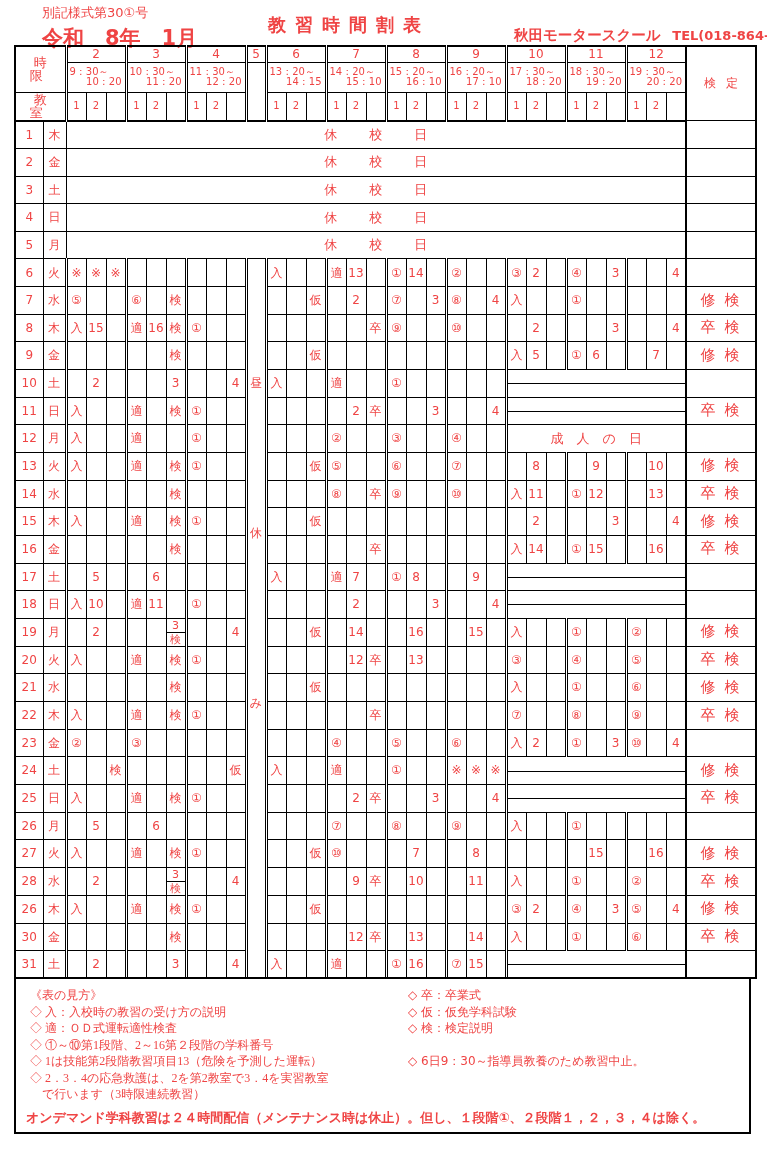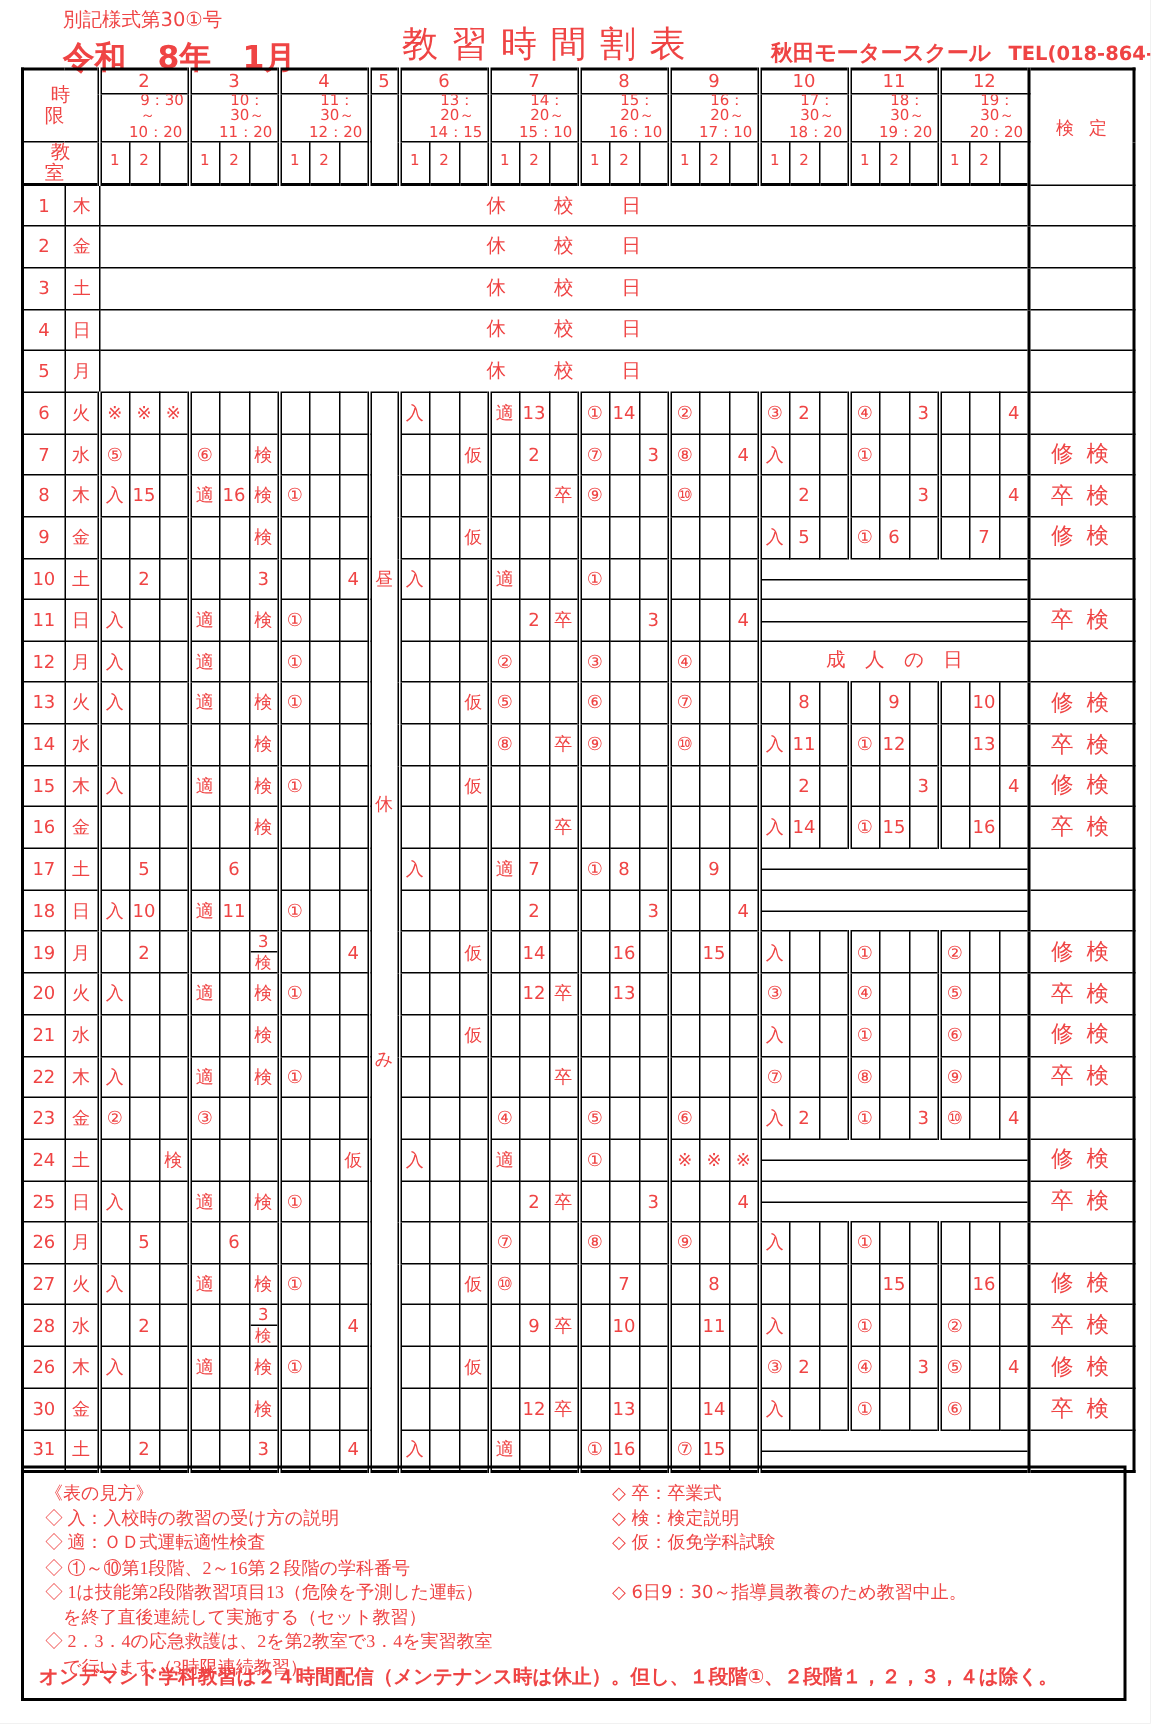--- a/index.html
+++ b/index.html
@@ -1,35 +1,35 @@
 <!DOCTYPE html>
 <html><head>
 <meta charset="utf-8">
 <style>
   html,body{margin:0;padding:0;background:#e8e8e8;}
   .sheet{position:relative;width:767px;height:1149px;background:#fff;color:#ef4444;
          font-family:"DejaVu Sans","Liberation Sans",sans-serif;overflow:hidden;}
   #form-no{position:absolute;left:42px;top:4px;font-size:13px;}
   #era{position:absolute;left:42px;top:24px;font-size:21px;font-weight:bold;}
-  #main-title{position:absolute;left:268px;top:13px;font-size:24px;font-weight:normal;letter-spacing:9px;white-space:nowrap;text-align:right;}
+  #main-title{position:absolute;left:268px;top:13px;font-size:18px;font-weight:bold;letter-spacing:9px;white-space:nowrap;text-align:right;}
   #school-line{position:absolute;left:514px;top:25px;font-weight:bold;white-space:nowrap;}
   #school-line .school{font-size:14.5px;}
   #school-line .tel{font-size:13px;margin-left:6px;}
   table.tt{position:absolute;left:14px;top:45px;border-collapse:collapse;table-layout:fixed;border:2px solid #000;}
   table.tt th,table.tt td{border:1px solid #000;padding:0;margin:0;overflow:hidden;
       font-weight:normal;text-align:center;vertical-align:middle;line-height:1.05;}
   .gs{border-left:3px double #000 !important;}
   .kentei{border-left:2px solid #000 !important;}
   .hb{border-bottom:2px solid #000 !important;}
   tr.hr1{height:16px;} tr.hr2{height:30px;} tr.hr3{height:17px;}
   tr.dr{height:27.65px;}
   .hl{font-size:13px;letter-spacing:8px;text-indent:8px;}
   .pn{font-size:12px;}
   .ptime{font-size:10px;vertical-align:top;}
-  .ptime .t1{text-align:left;padding-left:2px;margin-left:24px;}
+  .ptime .t1{text-align:left;padding-left:2px;}
   .ptime .t2{text-align:right;padding-right:3px;}
   .cs{font-size:10px;}
   .kh{font-size:12px;letter-spacing:10px;text-indent:10px;}
   td.date,td.day{font-size:12px;}
   td.c{font-size:12px;}
   td.holiday{font-size:13px;letter-spacing:32px;text-indent:32px;}
   td.seijin{font-size:13px;letter-spacing:13px;text-indent:13px;}
   td.kv{font-size:15px;letter-spacing:2px;}
   td.closed{position:relative;}
   td.closed .strike{position:absolute;left:-1px;right:-1px;top:50%;border-top:1px solid #000;}
@@ -1088,17 +1088,17 @@
             <td class="c"></td>
             <td class="closed gs" colspan="9">
               <div class="strike"></div>
             </td>
             <td class="kentei kv"></td>
           </tr>
         </tbody>
       </table>
     </div>
   <div id="legend">
-    <div id="legend-left"><div>《表の見方》</div><div>◇ 入：入校時の教習の受け方の説明</div><div>◇ 適：ＯＤ式運転適性検査</div><div>◇ ①～⑩第1段階、2～16第２段階の学科番号</div><div>◇ 1は技能第2段階教習項目13（危険を予測した運転）</div><div>　を終了直後連続して実施する（セット教習）</div><div>◇ 2．3．4の応急救護は、2を第2教室で3．4を実習教室</div><div>　で行います（3時限連続教習）</div></div>
-    <div id="legend-right"><div>◇ 卒：卒業式</div><div>◇ 検：検定説明</div><div>◇ 仮：仮免学科試験</div><div>&nbsp;</div><div>◇ 6日9：30～指導員教養のため教習中止。</div></div>
+    <div id="legend-left"><div>《表の見方》</div><div>◇ 入：入校時の教習の受け方の説明</div><div>◇ 適：ＯＤ式運転適性検査</div><div>◇ ①～⑩第1段階、2～16第２段階の学科番号</div><div>◇ 1は技能第2段階教習項目13（危険を予測した運転）</div><div>◇ 2．3．4の応急救護は、2を第2教室で3．4を実習教室</div><div>　で行います（3時限連続教習）</div></div>
+    <div id="legend-right"><div>◇ 卒：卒業式</div><div>◇ 仮：仮免学科試験</div><div>◇ 検：検定説明</div><div>&nbsp;</div><div>◇ 6日9：30～指導員教養のため教習中止。</div></div>
     <div id="legend-note">オンデマンド学科教習は２４時間配信（メンテナンス時は休止）。但し、１段階①、２段階１，２，３，４は除く。</div>
   </div>
 </div>
 
 </body></html>

